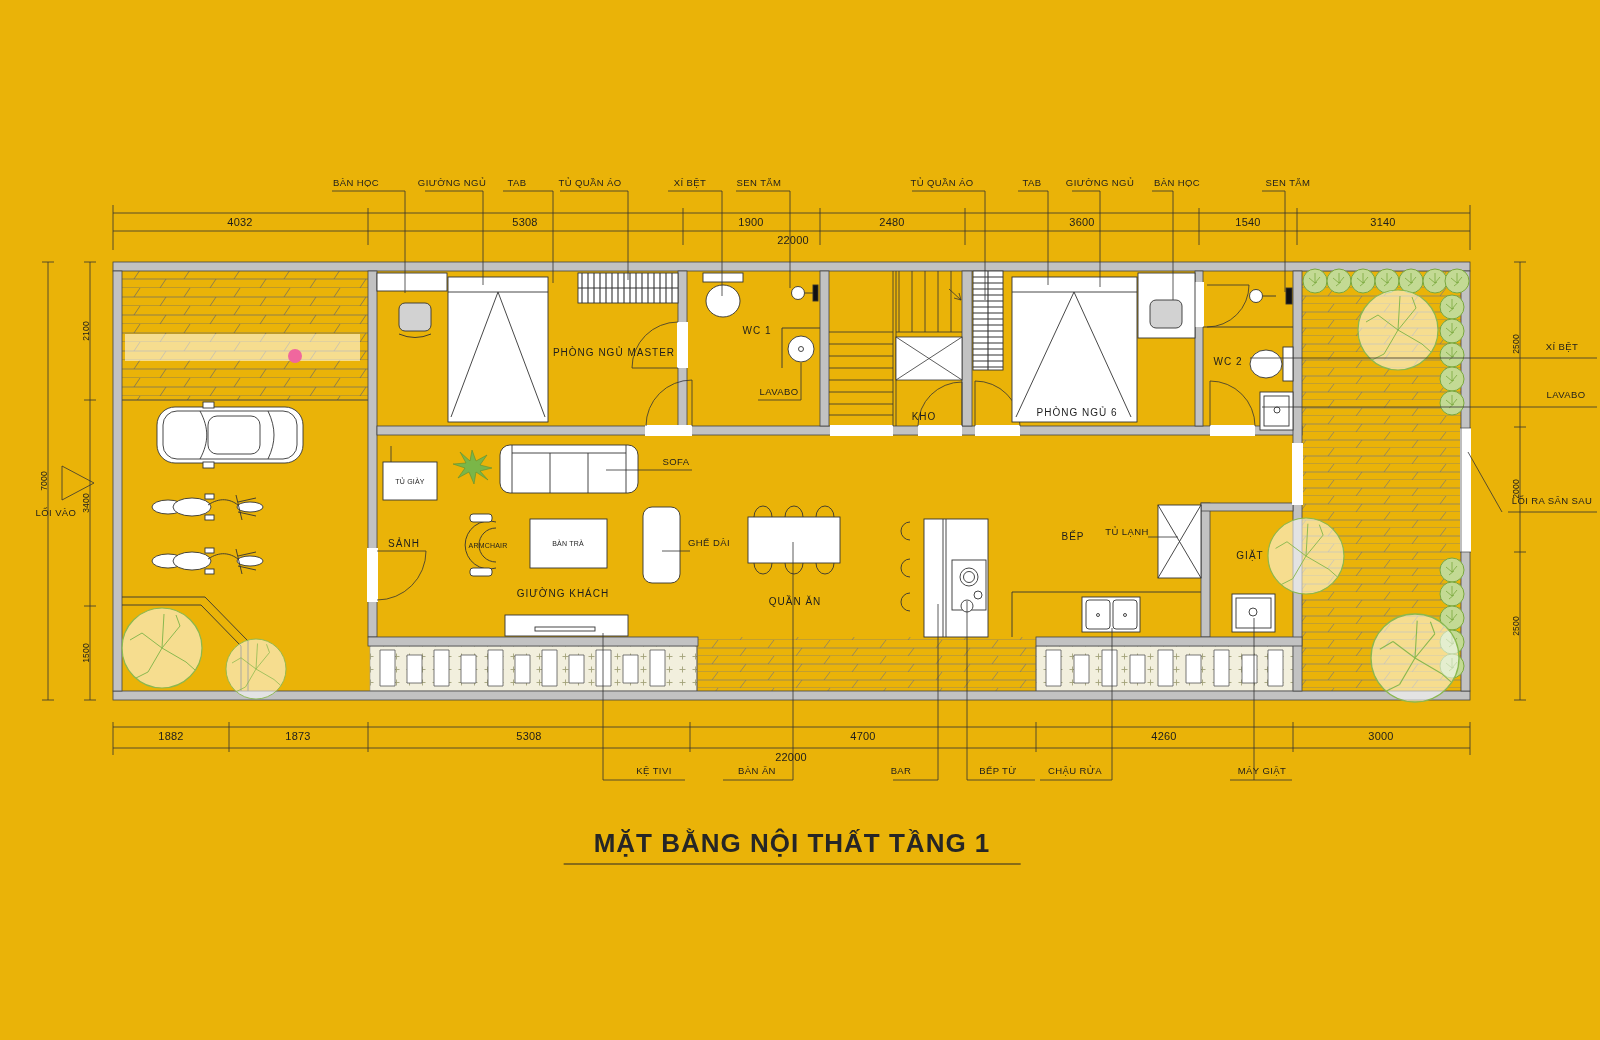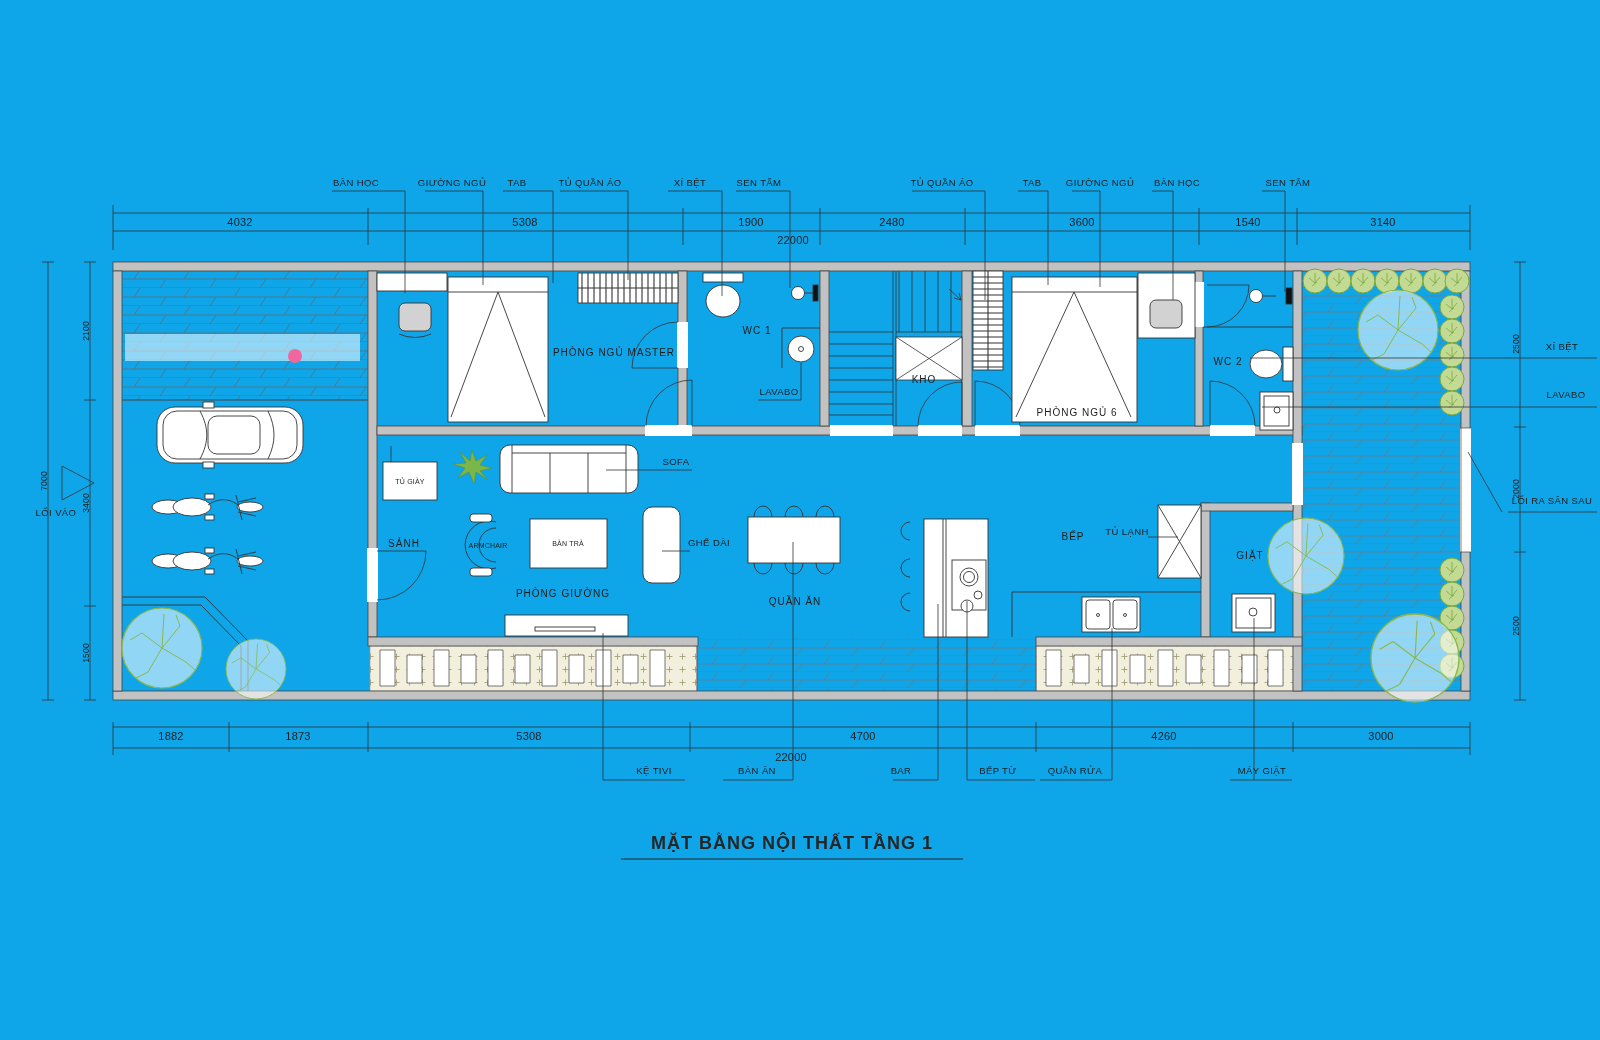--- a/index.html
+++ b/index.html
@@ -1,27 +1,27 @@
 <!DOCTYPE html>
 <html><head>
 <meta charset="utf-8">
 <style>
   html,body{margin:0;padding:0;background:#fff;}
-  #stage{position:relative;width:1600px;height:1040px;background:#0ea5e9;overflow:hidden;
+  #stage{position:relative;width:1600px;height:1040px;background:#eab308;overflow:hidden;
          font-family:"Liberation Sans","DejaVu Sans",sans-serif;color:#1c1c1c;}
   #planart{position:absolute;left:0;top:0;}
   .lbl{position:absolute;white-space:nowrap;font-size:9.5px;letter-spacing:.4px;
        transform:translate(-50%,-50%);color:#1d1d1d;}
   .room{font-size:10px;letter-spacing:1px;}
   .dim{font-size:11px;letter-spacing:.2px;}
   .vlbl{position:absolute;white-space:nowrap;font-size:8.5px;letter-spacing:.2px;
         transform:translate(-50%,-50%) rotate(-90deg);color:#1d1d1d;}
   .tiny{font-size:7px;letter-spacing:.2px;}
   .title{position:absolute;left:792px;top:846px;transform:translate(-50%,-50%);
-         font-size:18px;font-weight:bold;letter-spacing:1px;color:#262626;
+         font-size:26px;font-weight:bold;letter-spacing:1px;color:#262626;
          border-bottom:1.5px solid #262626;padding:0 30px 5px 30px;white-space:nowrap;}
 </style>
 </head>
 <body>
 
 <div id="stage">
 
 <svg id="planart" width="1600" height="1040" viewBox="0 0 1600 1040">
   <defs>
     <pattern id="plank" width="56" height="16" patternUnits="userSpaceOnUse">
@@ -359,40 +359,40 @@
   <div class="vlbl" style="left:86px;top:653px">1500</div>
   <div class="vlbl" style="left:44px;top:481px">7000</div>
   <div class="vlbl" style="left:1516px;top:344px">2500</div>
   <div class="vlbl" style="left:1516px;top:489px">2000</div>
   <div class="vlbl" style="left:1516px;top:626px">2500</div>
 
   <div class="lbl" style="left:654px;top:770px">KỆ TIVI</div>
   <div class="lbl" style="left:757px;top:770px">BÀN ĂN</div>
   <div class="lbl" style="left:901px;top:770px">BAR</div>
   <div class="lbl" style="left:998px;top:770px">BẾP TỪ</div>
-  <div class="lbl" style="left:1075px;top:770px">QUẦN RỬA</div>
+  <div class="lbl" style="left:1075px;top:770px">CHẬU RỬA</div>
   <div class="lbl" style="left:1262px;top:770px">MÁY GIẶT</div>
 
   <div class="lbl" style="left:1562px;top:346px">XÍ BỆT</div>
   <div class="lbl" style="left:1566px;top:394px">LAVABO</div>
   <div class="lbl" style="left:1552px;top:500px">LỐI RA SÂN SAU</div>
   <div class="lbl" style="left:56px;top:512px">LỐI VÀO</div>
 
   <div class="lbl room" style="left:614px;top:352px">PHÒNG NGỦ MASTER</div>
   <div class="lbl room" style="left:757px;top:330px">WC 1</div>
   <div class="lbl" style="left:779px;top:391px">LAVABO</div>
-  <div class="lbl room" style="left:924px;top:379px">KHO</div>
+  <div class="lbl room" style="left:924px;top:416px">KHO</div>
   <div class="lbl room" style="left:1077px;top:412px">PHÒNG NGỦ 6</div>
   <div class="lbl room" style="left:1228px;top:361px">WC 2</div>
   <div class="lbl room" style="left:404px;top:543px">SẢNH</div>
   <div class="lbl tiny" style="left:410px;top:481px">TỦ GIÀY</div>
   <div class="lbl tiny" style="left:488px;top:545px">ARMCHAIR</div>
   <div class="lbl tiny" style="left:568px;top:543px">BÀN TRÀ</div>
   <div class="lbl" style="left:676px;top:461px">SOFA</div>
   <div class="lbl" style="left:709px;top:542px">GHẾ DÀI</div>
-  <div class="lbl room" style="left:563px;top:593px">PHÒNG GIƯỜNG</div>
+  <div class="lbl room" style="left:563px;top:593px">GIƯỜNG KHÁCH</div>
   <div class="lbl room" style="left:795px;top:601px">QUẦN ĂN</div>
   <div class="lbl room" style="left:1073px;top:536px">BẾP</div>
   <div class="lbl" style="left:1127px;top:531px">TỦ LẠNH</div>
   <div class="lbl room" style="left:1250px;top:555px">GIẶT</div>
 
   <div class="title">MẶT BẰNG NỘI THẤT TẦNG 1</div>
 </div>
 
 </body></html>

